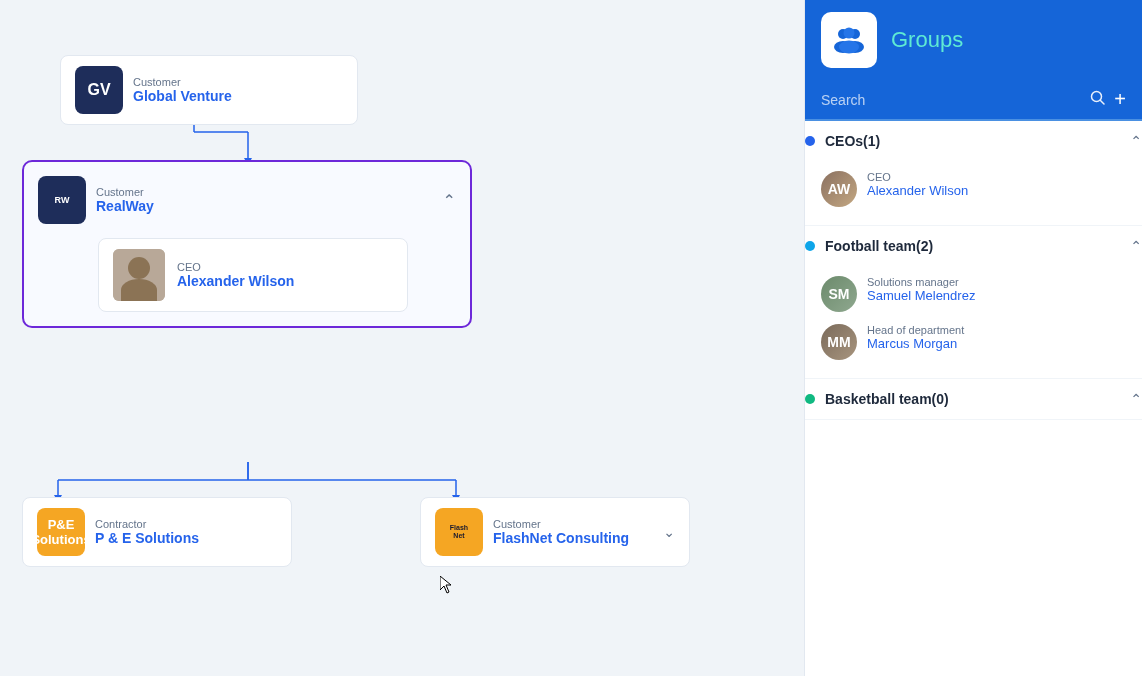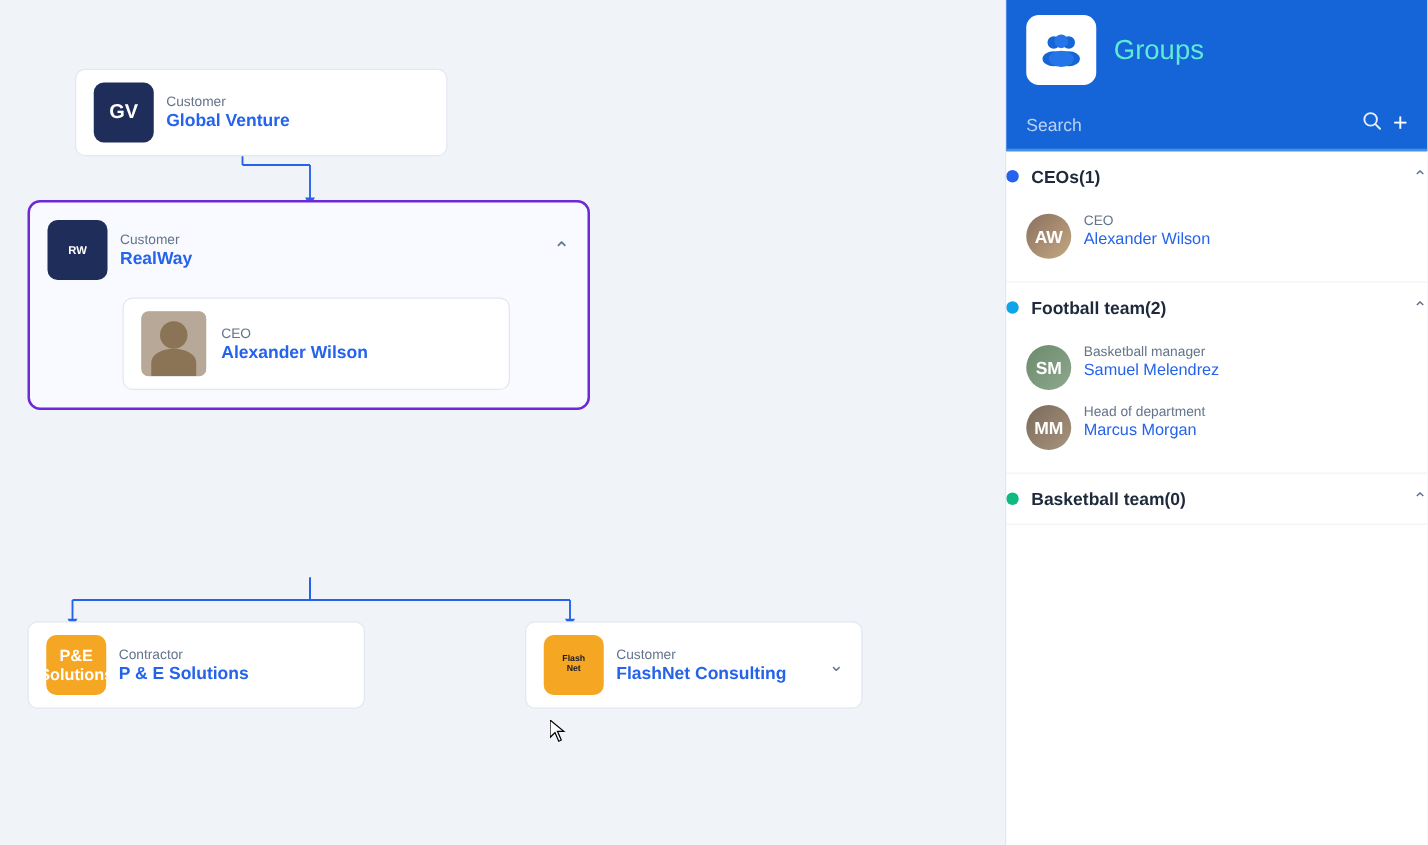--- a/index.html
+++ b/index.html
@@ -540,21 +540,21 @@
           <span class="group-name">Football team(2)</span>
         </div>
         <span class="group-chevron">⌃</span>
       </div>
       <div class="group-members">
         <div class="member-item">
           <div class="member-avatar av-samuel">
             <div class="av-head">SM</div>
           </div>
           <div class="member-info">
-            <div class="member-role">Basketball manager</div>
+            <div class="member-role">Solutions manager</div>
             <div class="member-name">Samuel Melendrez</div>
           </div>
         </div>
         <div class="member-item">
           <div class="member-avatar av-marcus">
             <div class="av-head">MM</div>
           </div>
           <div class="member-info">
             <div class="member-role">Head of department</div>
             <div class="member-name">Marcus Morgan</div>

